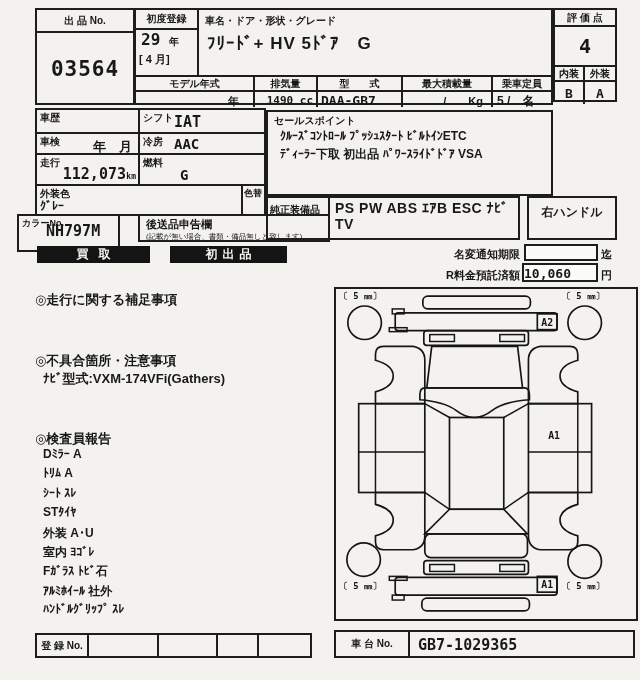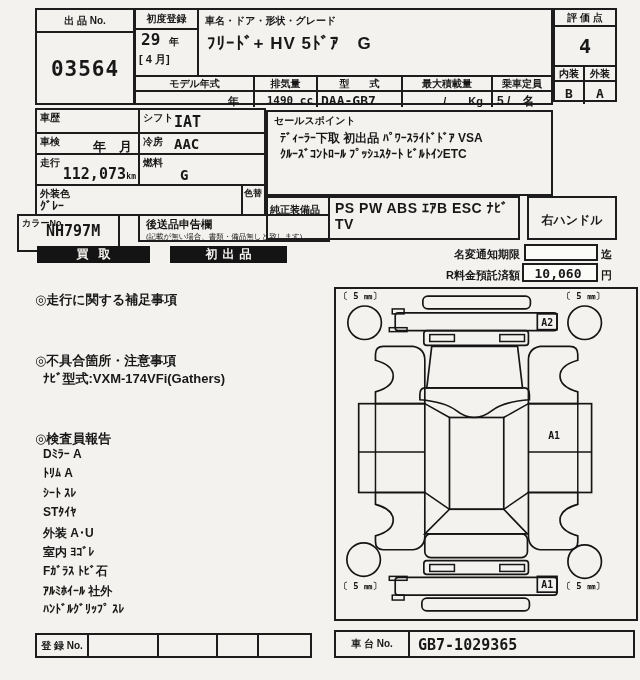--- a/index.html
+++ b/index.html
@@ -125,45 +125,45 @@
     <span class="abs mono" style="left:27px;top:6px;font-size:15px;font-weight:700">NH797M</span>
   </div>
 
   <div class="b" style="left:138px;top:214px;width:192px;height:28px">
     <div style="padding:1px 0 0 6px;font-size:11px;font-weight:700">後送品申告欄</div>
     <div style="padding:0 0 0 6px;font-size:7.5px">(記載が無い場合、書類・備品無しと致します)</div>
   </div>
 
   <div class="b" style="left:266px;top:110px;width:287px;height:86px">
     <div style="padding:2px 0 0 6px;font-size:10px;font-weight:600">セールスポイント</div>
+    <div style="padding:0 0 0 12px;font-size:12px;font-weight:600;line-height:16px">ｸﾙｰｽﾞｺﾝﾄﾛｰﾙ ﾌﾟｯｼｭｽﾀｰﾄ ﾋﾞﾙﾄｲﾝETC</div>
     <div style="padding:2px 0 0 12px;font-size:12px;font-weight:600;line-height:16px">ﾃﾞｨｰﾗｰ下取 初出品 ﾊﾟﾜｰｽﾗｲﾄﾞﾄﾞｱ VSA</div>
-    <div style="padding:0 0 0 12px;font-size:12px;font-weight:600;line-height:16px">ｸﾙｰｽﾞｺﾝﾄﾛｰﾙ ﾌﾟｯｼｭｽﾀｰﾄ ﾋﾞﾙﾄｲﾝETC</div>
   </div>
 
   <div class="b" style="left:266px;top:196px;width:254px;height:44px">
     <div class="row" style="height:100%">
       <div class="cell br lbl" style="width:62px;padding:5px 0 0 2px">純正装備品</div>
       <div class="cell" style="flex:1;padding:2px 0 0 5px;font-size:14px;font-weight:700;letter-spacing:0.5px">PS PW ABS ｴｱB ESC ﾅﾋﾞ TV</div>
     </div>
   </div>
   <div class="b" style="left:527px;top:196px;width:90px;height:44px">
-    <div style="padding-top:14px;text-align:center;font-size:12px;font-weight:700">右ハンドル</div>
+    <div style="padding-top:6px;text-align:center;font-size:12px;font-weight:700">右ハンドル</div>
   </div>
 
   <div class="badge" style="left:37px;top:246px;width:113px;height:17px;letter-spacing:10px;padding-left:10px">買取</div>
   <div class="badge" style="left:170px;top:246px;width:117px;height:17px;letter-spacing:5px;padding-left:5px">初出品</div>
 
   <span class="abs" style="left:420px;top:247px;width:100px;text-align:right;font-size:11px;font-weight:600">名変通知期限</span>
   <div class="inputbox" style="left:524px;top:244px;width:74px;height:17px">
     <span class="mono" style="font-size:12px"></span>
   </div>
   <span class="abs" style="left:601px;top:247px;font-size:11px;font-weight:600">迄</span>
 
   <span class="abs" style="left:415px;top:268px;width:105px;text-align:right;font-size:11px;font-weight:600">R料金預託済額</span>
-  <div class="inputbox" style="left:522px;top:263px;width:76px;height:19px;text-align:center">
+  <div class="inputbox" style="left:522px;top:263px;width:76px;height:19px;text-align:left">
     <span class="mono" style="display:block;padding:1px 4px 0 0;font-size:13px;font-weight:700">10,060</span>
   </div>
   <span class="abs" style="left:601px;top:268px;font-size:11px;font-weight:600">円</span>
 
   <div class="sec-title" style="left:35px;top:291px">◎走行に関する補足事項</div>
   <div class="sec-title" style="left:35px;top:352px">◎不具合箇所・注意事項</div>
   <div class="sec-line" style="left:43px;top:370px">ﾅﾋﾞ型式:VXM-174VFi(Gathers)</div>
   <div class="sec-title" style="left:35px;top:430px">◎検査員報告</div>
   <div class="abs" style="left:43px;top:447px">
     <div class="insp-item">Dﾐﾗｰ A</div>

